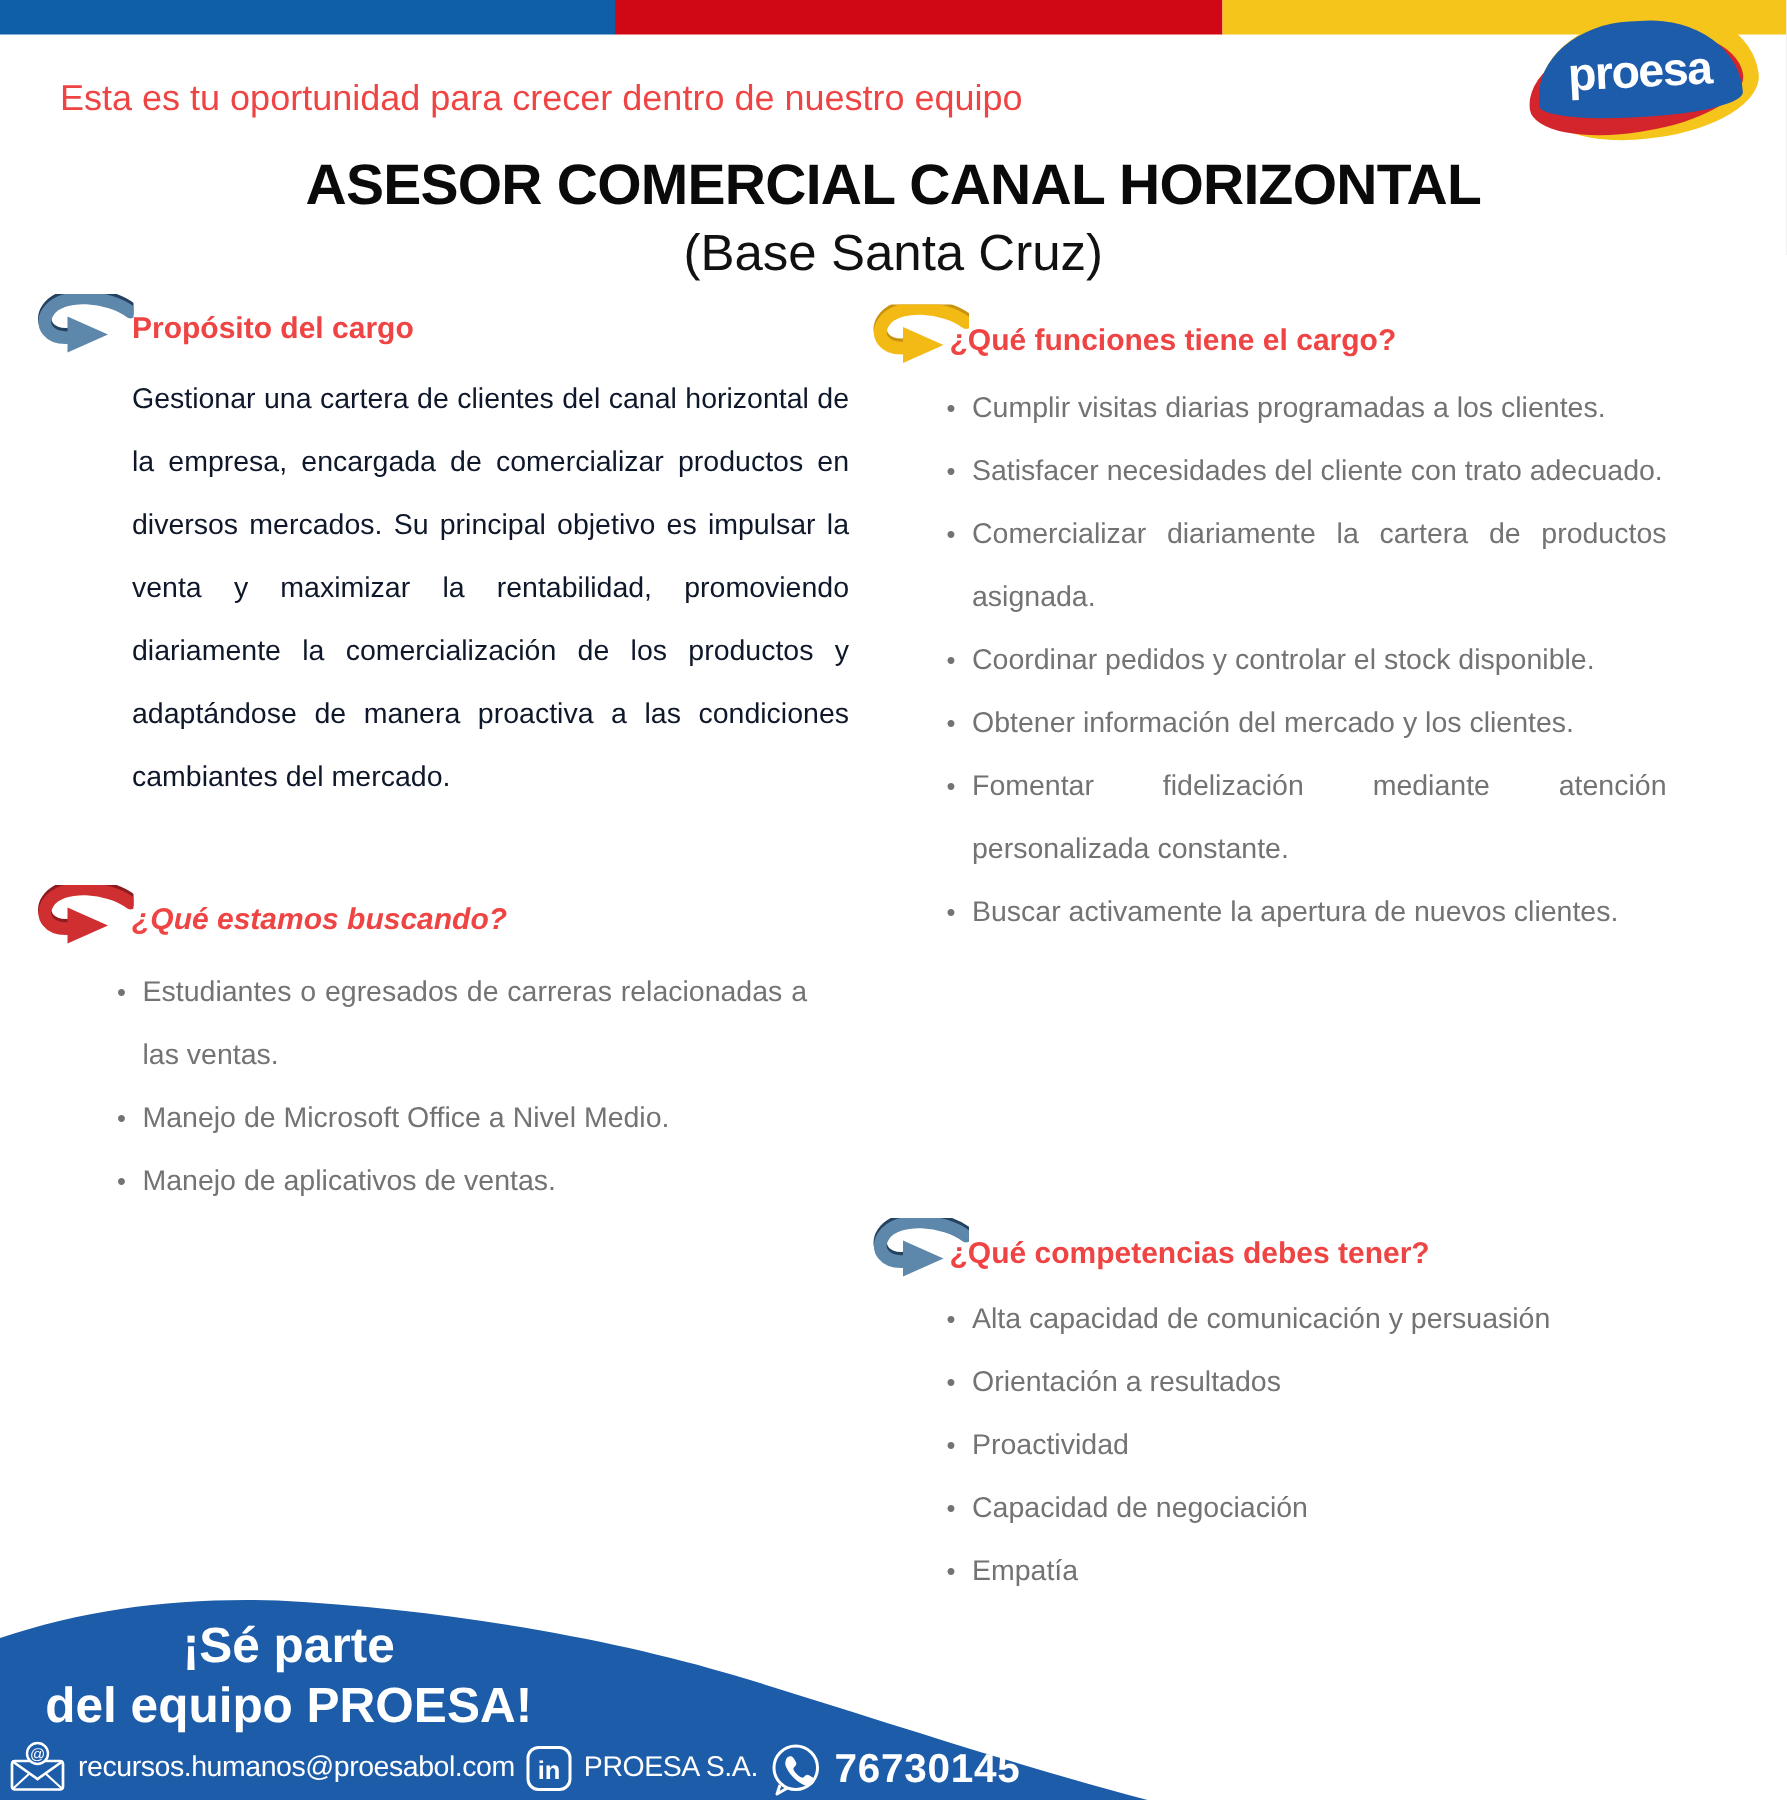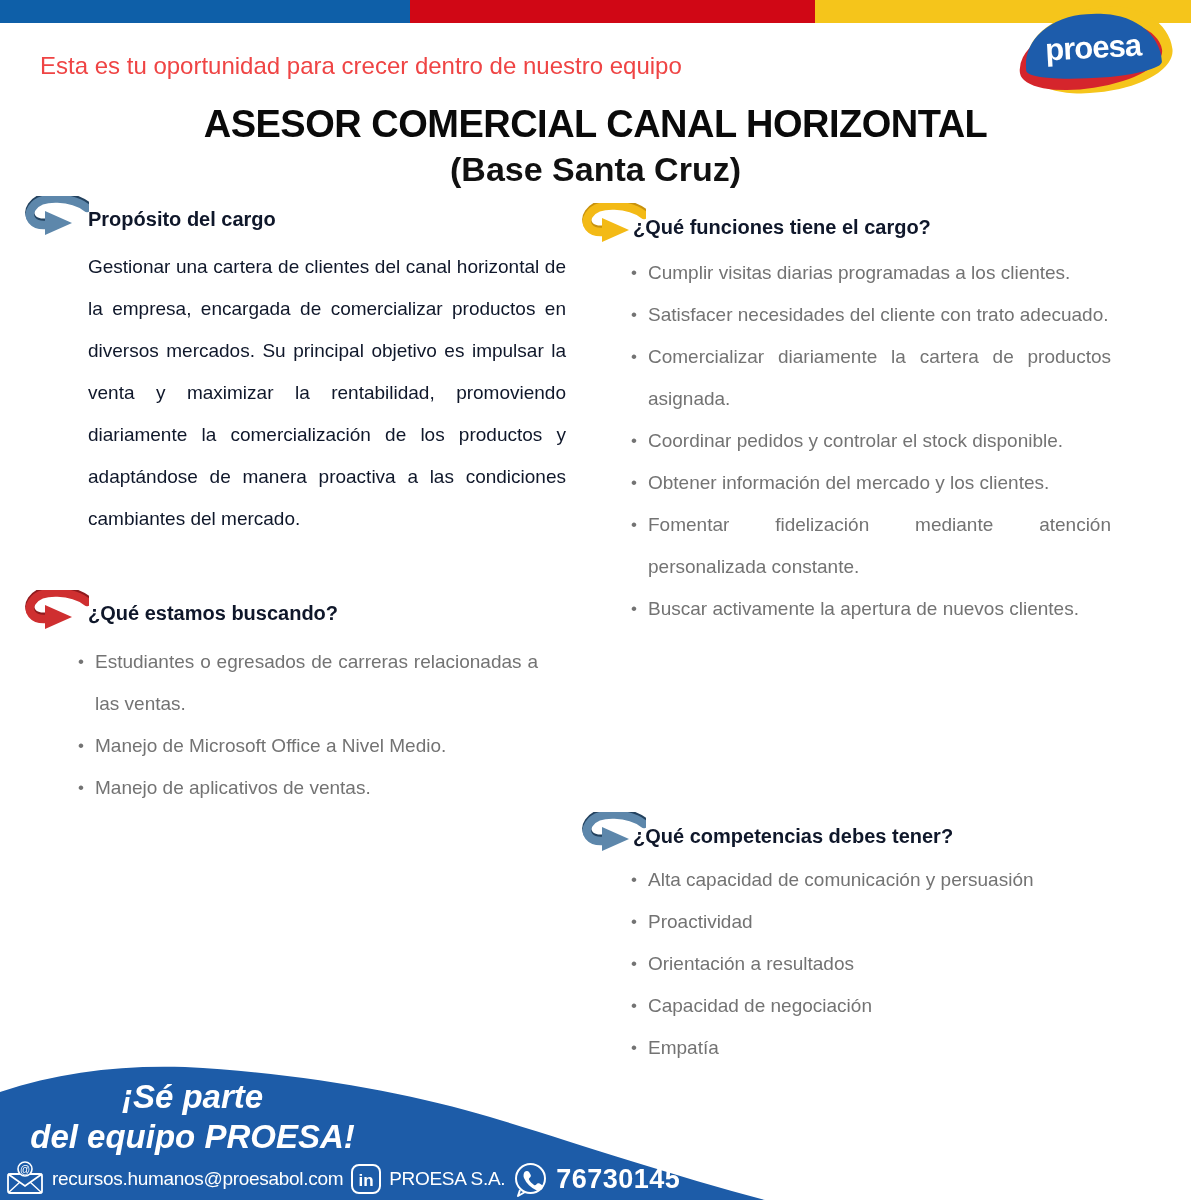--- a/index.html
+++ b/index.html
@@ -21,49 +21,49 @@
   .logo .blob-blue{position:absolute;left:7px;top:8px;width:136px;height:64px;background:#1d5cab;
         border-radius:50% 50% 52% 48% / 82% 86% 22% 18%;transform:rotate(-3deg);
         display:flex;align-items:center;justify-content:center;}
   .logo .logo-text{color:#ffffff;font-weight:bold;font-size:31px;letter-spacing:-1px;padding-top:4px;}
 
   
   .intro{position:absolute;left:40px;top:52px;font-size:24px;color:#ef4444;}
   .title{position:absolute;left:0;top:103px;width:1191px;text-align:center;
          font-size:38px;font-weight:bold;color:#0a0a0a;letter-spacing:-0.5px;}
   .subtitle{position:absolute;left:0;top:150px;width:1191px;text-align:center;
-         font-size:34px;font-weight:700;color:#111111;}
+         font-size:34px;font-weight:400;color:#111111;}
 
   
   .sec-icon{position:absolute;width:64px;height:44px;}
   .icon-proposito{left:25px;top:196px;}
   .icon-buscando{left:25px;top:590px;}
   .icon-funciones{left:582px;top:203px;}
   .icon-competencias{left:582px;top:812px;}
-  .sec-h{position:absolute;font-size:20px;font-weight:bold;color:#0f172a;line-height:26px;}
+  .sec-h{position:absolute;font-size:20px;font-weight:bold;color:#ef4444;line-height:26px;}
   .h-proposito{left:88px;top:206px;}
-  .h-buscando{left:88px;top:600px;}
+  .h-buscando{left:88px;top:600px;font-style:italic;}
   .h-funciones{left:633px;top:214px;}
   .h-competencias{left:633px;top:823px;}
 
   
   .para{position:absolute;left:88px;top:246px;width:478px;
         font-size:19px;line-height:42px;text-align:justify;color:#0f172a;}
   ul.blist{position:absolute;margin:0;padding:0;list-style:none;
         font-size:19px;line-height:42px;color:#737373;}
   .list-buscando{left:78px;top:641px;width:460px;}
   .list-funciones{left:631px;top:252px;width:480px;}
   .list-competencias{left:631px;top:859px;width:480px;}
   ul.blist li{position:relative;padding-left:17px;text-align:justify;}
   ul.blist li::before{content:"\2022";position:absolute;left:0;top:0;font-size:17px;}
 
   
   .banner-svg{position:absolute;left:0;top:1063px;width:1191px;height:137px;}
   .banner-line{position:absolute;left:20px;width:345px;text-align:center;color:#ffffff;
-        font-weight:bold;font-style:italic;font-size:33px;letter-spacing:0px;}
+        font-weight:bold;font-size:33px;letter-spacing:0px;}
   .banner-line1{top:1078px;}
   .banner-line2{top:1118px;left:0px;width:385px;}
 
   .footer{position:absolute;left:5px;top:1160px;height:38px;display:flex;align-items:center;gap:7px;color:#ffffff;}
   .footer .ftxt{font-size:19px;letter-spacing:-0.3px;}
   .footer .fphone{font-size:27px;font-weight:bold;letter-spacing:0.5px;}
   .ficon{flex:0 0 auto;}
 </style>
 </head>
 <body>
@@ -129,22 +129,22 @@
       <li>Comercializar diariamente la cartera de productos asignada.</li>
       <li>Coordinar pedidos y controlar el stock disponible.</li>
       <li>Obtener información del mercado y los clientes.</li>
       <li>Fomentar fidelización mediante atención personalizada constante.</li>
       <li>Buscar activamente la apertura de nuevos clientes.</li>
     </ul>
 
   <div class="sec-h h-competencias">¿Qué competencias debes tener?</div>
   <ul class="blist list-competencias">
       <li>Alta capacidad de comunicación y persuasión</li>
+      <li>Orientación a resultados</li>
       <li>Proactividad</li>
-      <li>Orientación a resultados</li>
       <li>Capacidad de negociación</li>
       <li>Empatía</li>
     </ul>
 
   <svg class="banner-svg" viewBox="0 0 1191 137" preserveAspectRatio="none">
     <path d="M0,29 C 60,9 120,2 185,4 C 300,10 410,30 490,54 C 570,78 670,112 765,137 L0,137 Z" fill="#1d5ca8"></path>
   </svg>
 
   <div class="banner-line banner-line1">¡Sé parte</div>
   <div class="banner-line banner-line2">del equipo PROESA!</div>

